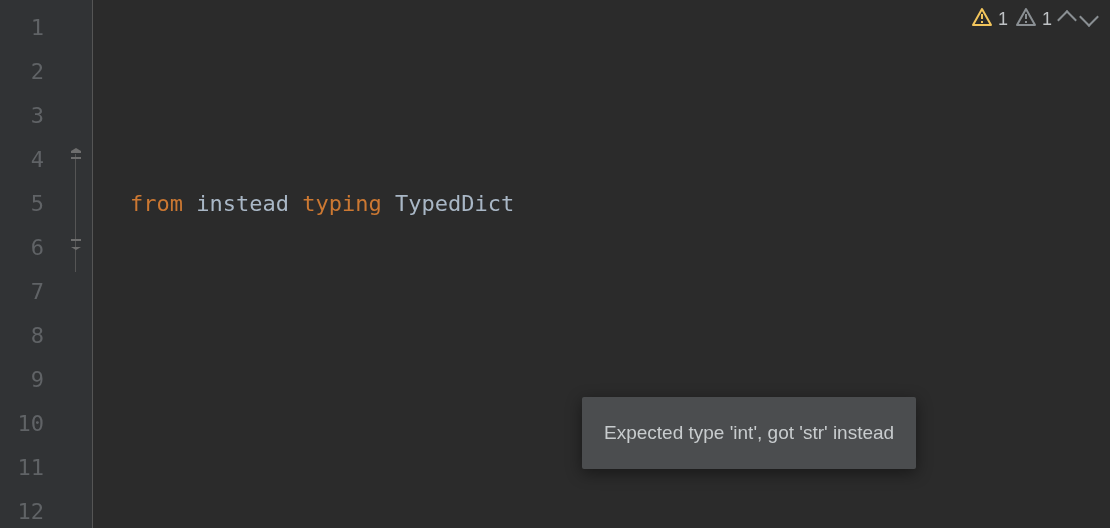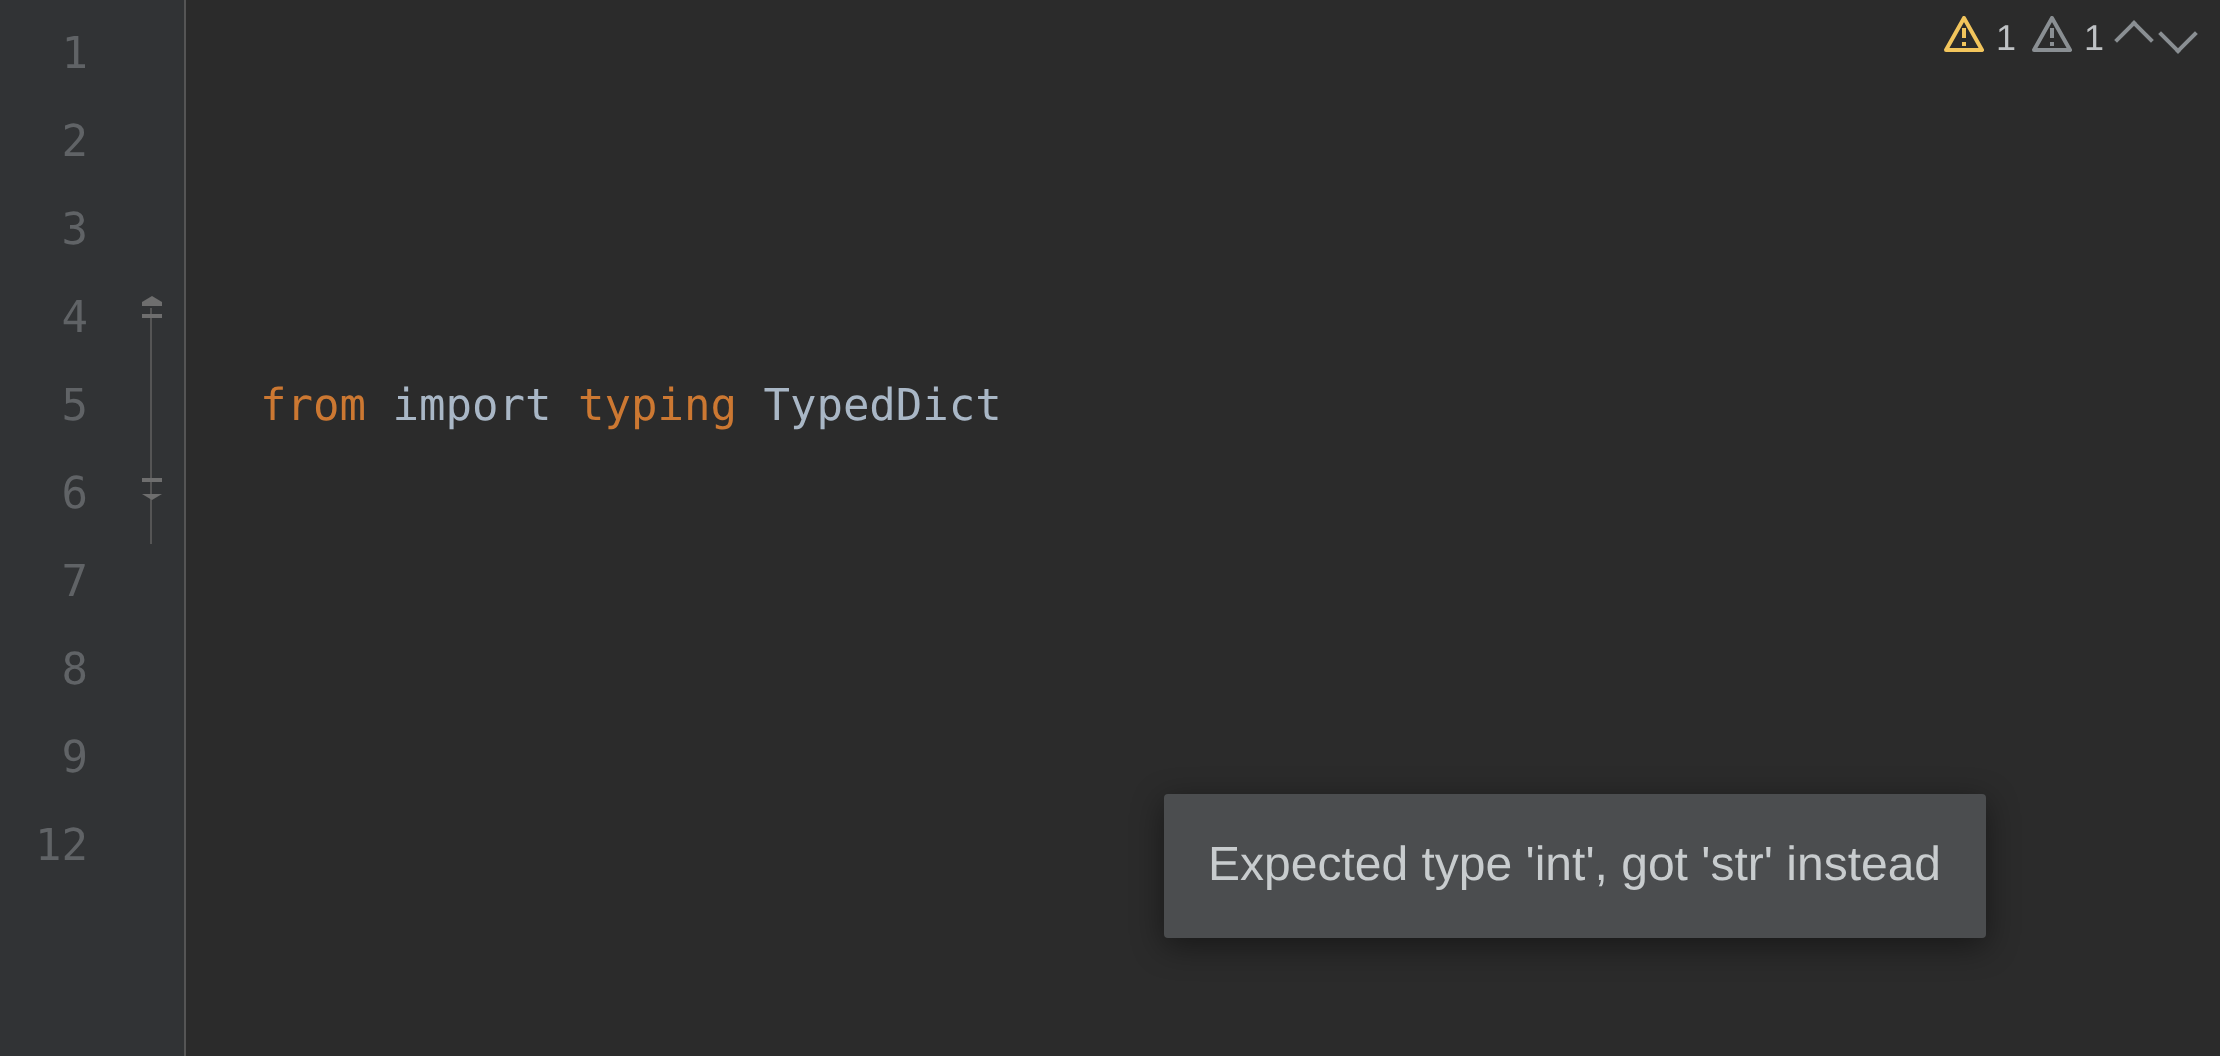--- a/index.html
+++ b/index.html
@@ -73,21 +73,21 @@
     width: 18px;
     height: 28px;
     pointer-events: none;
     color: #e8e8e8;
   }
   .tooltip {
     position: absolute;
     background: #4b4d4f;
     color: #c8ccce;
     font-family: -apple-system, "Segoe UI", "Helvetica Neue", Arial, sans-serif;
-    font-size: 24px;
+    font-size: 19px;
     padding: 14px 22px;
     box-shadow: 0 4px 16px rgba(0,0,0,.45);
     border-radius: 2px;
     white-space: nowrap;
   }
   .inspections {
     position: absolute;
     top: 8px;
     right: 14px;
     display: flex;
@@ -117,20 +117,22 @@
   <div class="gutter-numbers">
     <div class="ln">1</div>
     <div class="ln">2</div>
     <div class="ln">3</div>
     <div class="ln">4</div>
     <div class="ln">5</div>
     <div class="ln">6</div>
     <div class="ln">7</div>
     <div class="ln">8</div>
     <div class="ln">9</div>
+    <div class="ln">10</div>
+    <div class="ln">11</div>
     <div class="ln">12</div>
   </div>
 
   <div class="gutter-fold">
     <div class="fold-line" style="top:154px; height:118px;"></div>
     <span class="fold-icon" style="top:146px;">
       <svg viewBox="0 0 16 16" width="16" height="16">
           <path d="M3 5 h10 v2 h-10z M3 11 h10 v2 h-10z" fill="#6e6e6e"></path>
           <path d="M3 5 h10 l-5 -3z" fill="#6e6e6e"></path>
         </svg>
@@ -139,21 +141,21 @@
       <svg viewBox="0 0 16 16" width="16" height="16">
           <path d="M3 3 h10 v2 h-10z" fill="#6e6e6e"></path>
           <path d="M3 11 h10 l-5 3z" fill="#6e6e6e"></path>
         </svg>
     </span>
   </div>
 
   <div class="code-area">
     <div class="vguide"></div>
 
-    <span class="row"><span class="kw">from</span> <span class="ident">import</span> <span class="kw">typing</span> <span class="ident">TypedDict</span></span>
+    <span class="row"><span class="kw">from</span> <span class="ident">instead</span> <span class="kw">typing</span> <span class="ident">TypedDict</span></span>
     <span class="row"></span>
     <span class="row"></span>
     
     
     
     
     
     
     
     

